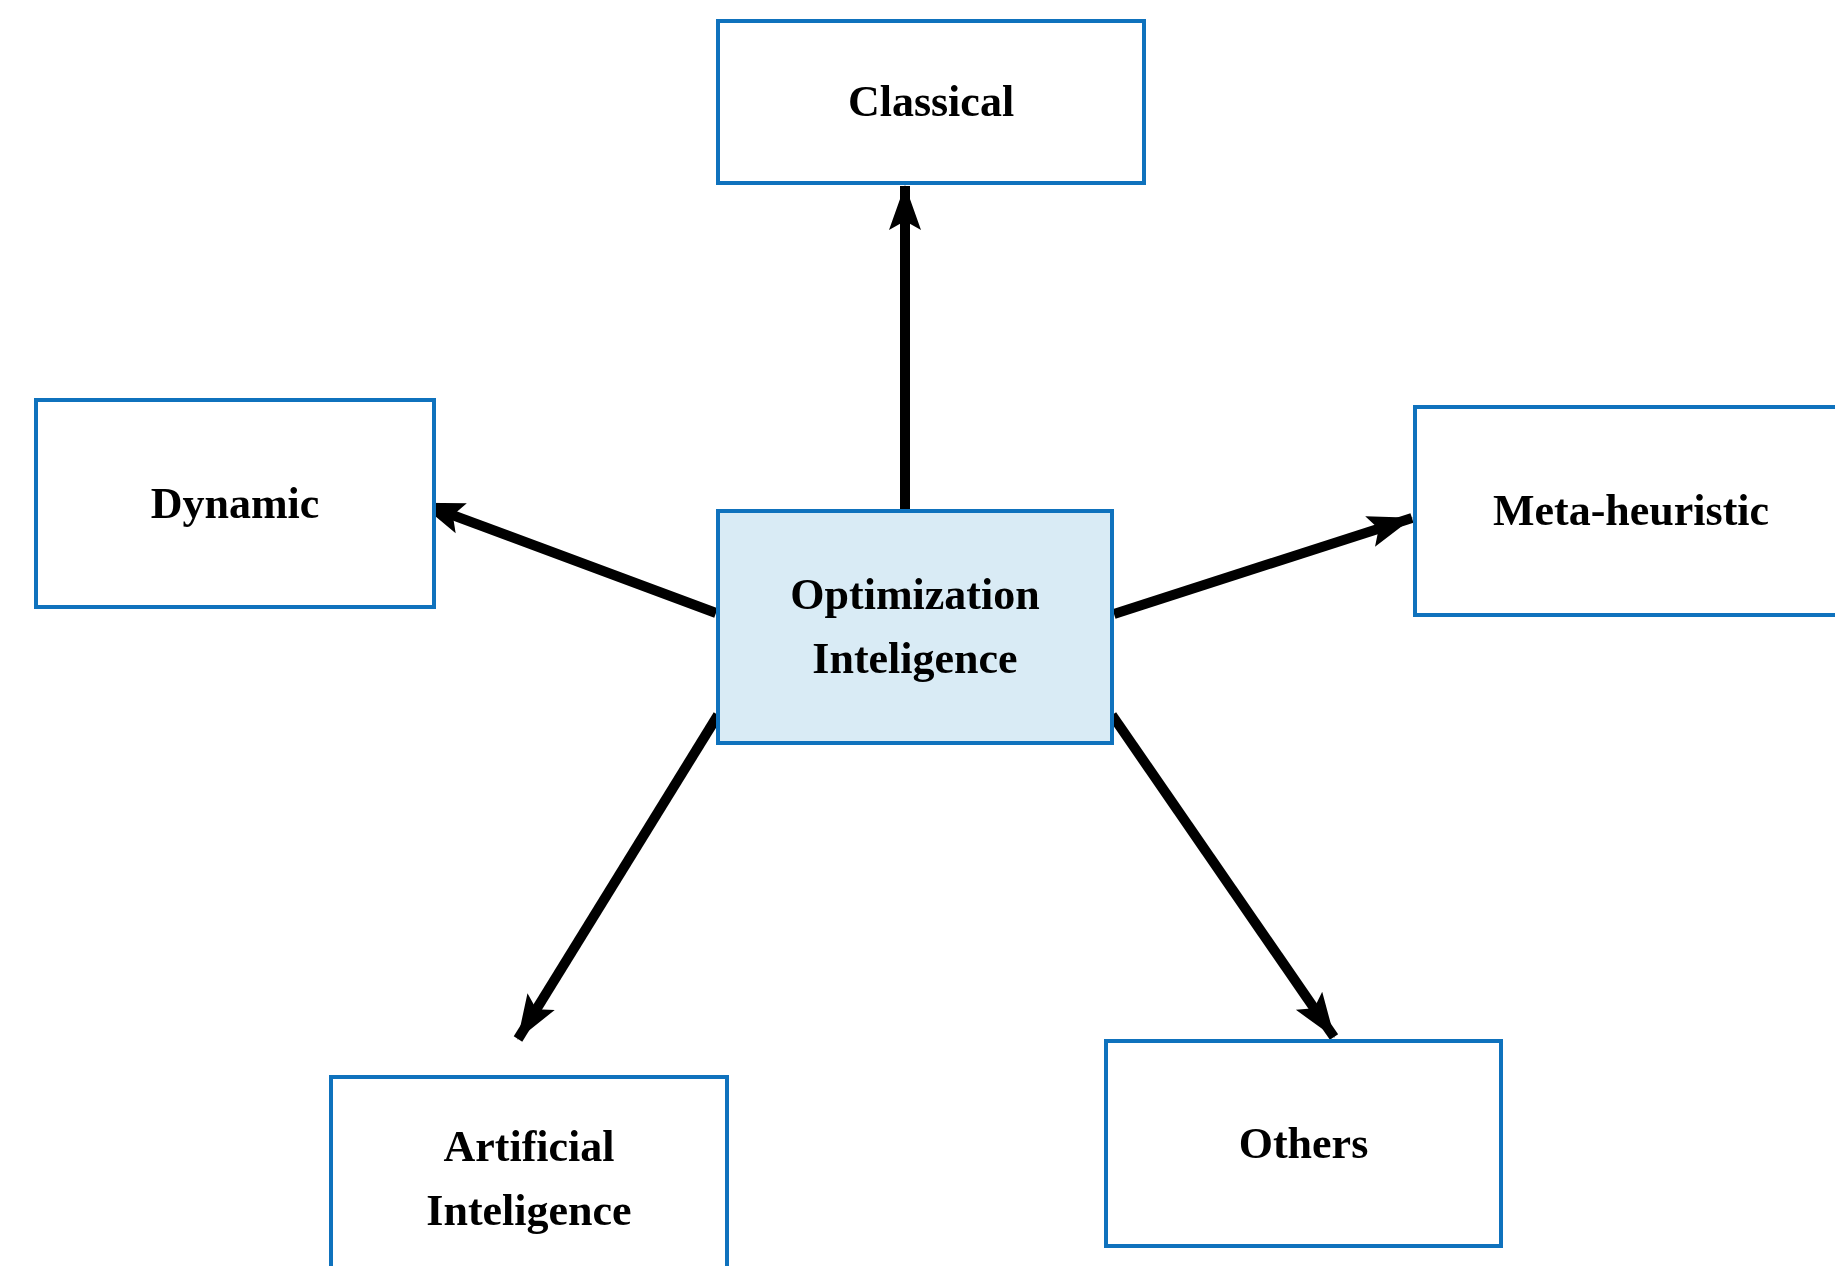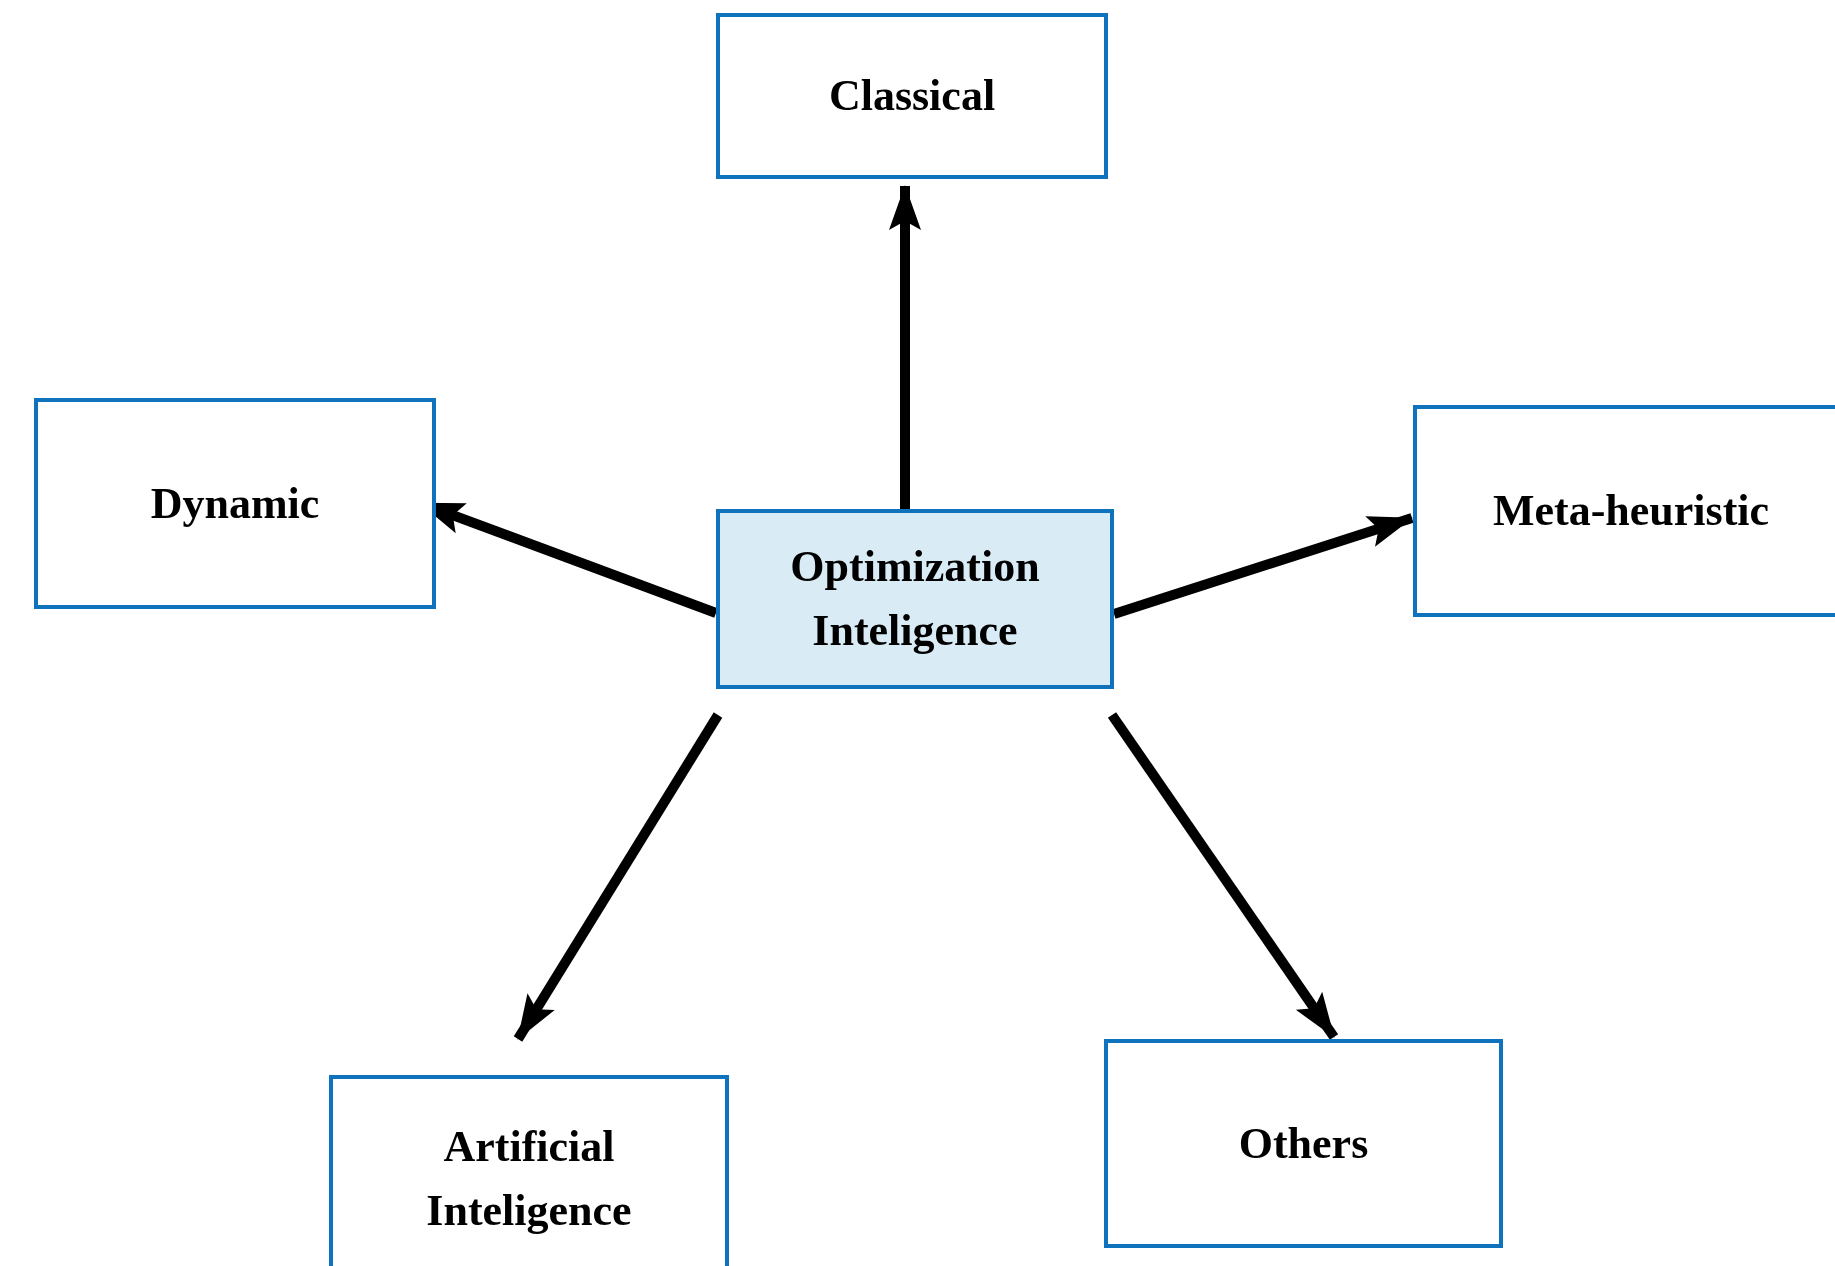--- a/index.html
+++ b/index.html
@@ -43,22 +43,22 @@
     flex-direction: column;
     align-items: center;
     justify-content: center;
     text-align: center;
     color: var(--text);
     font-weight: bold;
     font-size: 44px;
     line-height: 64px;
   }
   .node .label-line { display: block; white-space: nowrap; }
-  .node-center     { left: 716px;  top: 509px;  width: 398px; height: 180px; background: var(--center-fill); }
-  .node-classical  { left: 716px;  top: 13px;   width: 392px; height: 166px; }
+  .node-center     { left: 716px;  top: 509px;  width: 398px; height: 236px; background: var(--center-fill); }
+  .node-classical  { left: 716px;  top: 19px;   width: 430px; height: 166px; }
   .node-dynamic    { left: 16px;   top: 398px;  width: 402px; height: 211px; margin-left: 18px; }
   .node-meta       { left: 1413px; top: 405px;  width: 436px; height: 212px; }
   .node-ai         { left: 329px;  top: 1041px; width: 400px; height: 208px; margin-top: 34px; }
   .node-others     { left: 1104px; top: 1039px; width: 399px; height: 209px; }
 </style>
 </head>
 <body>
 
 <div class="canvas">
 

